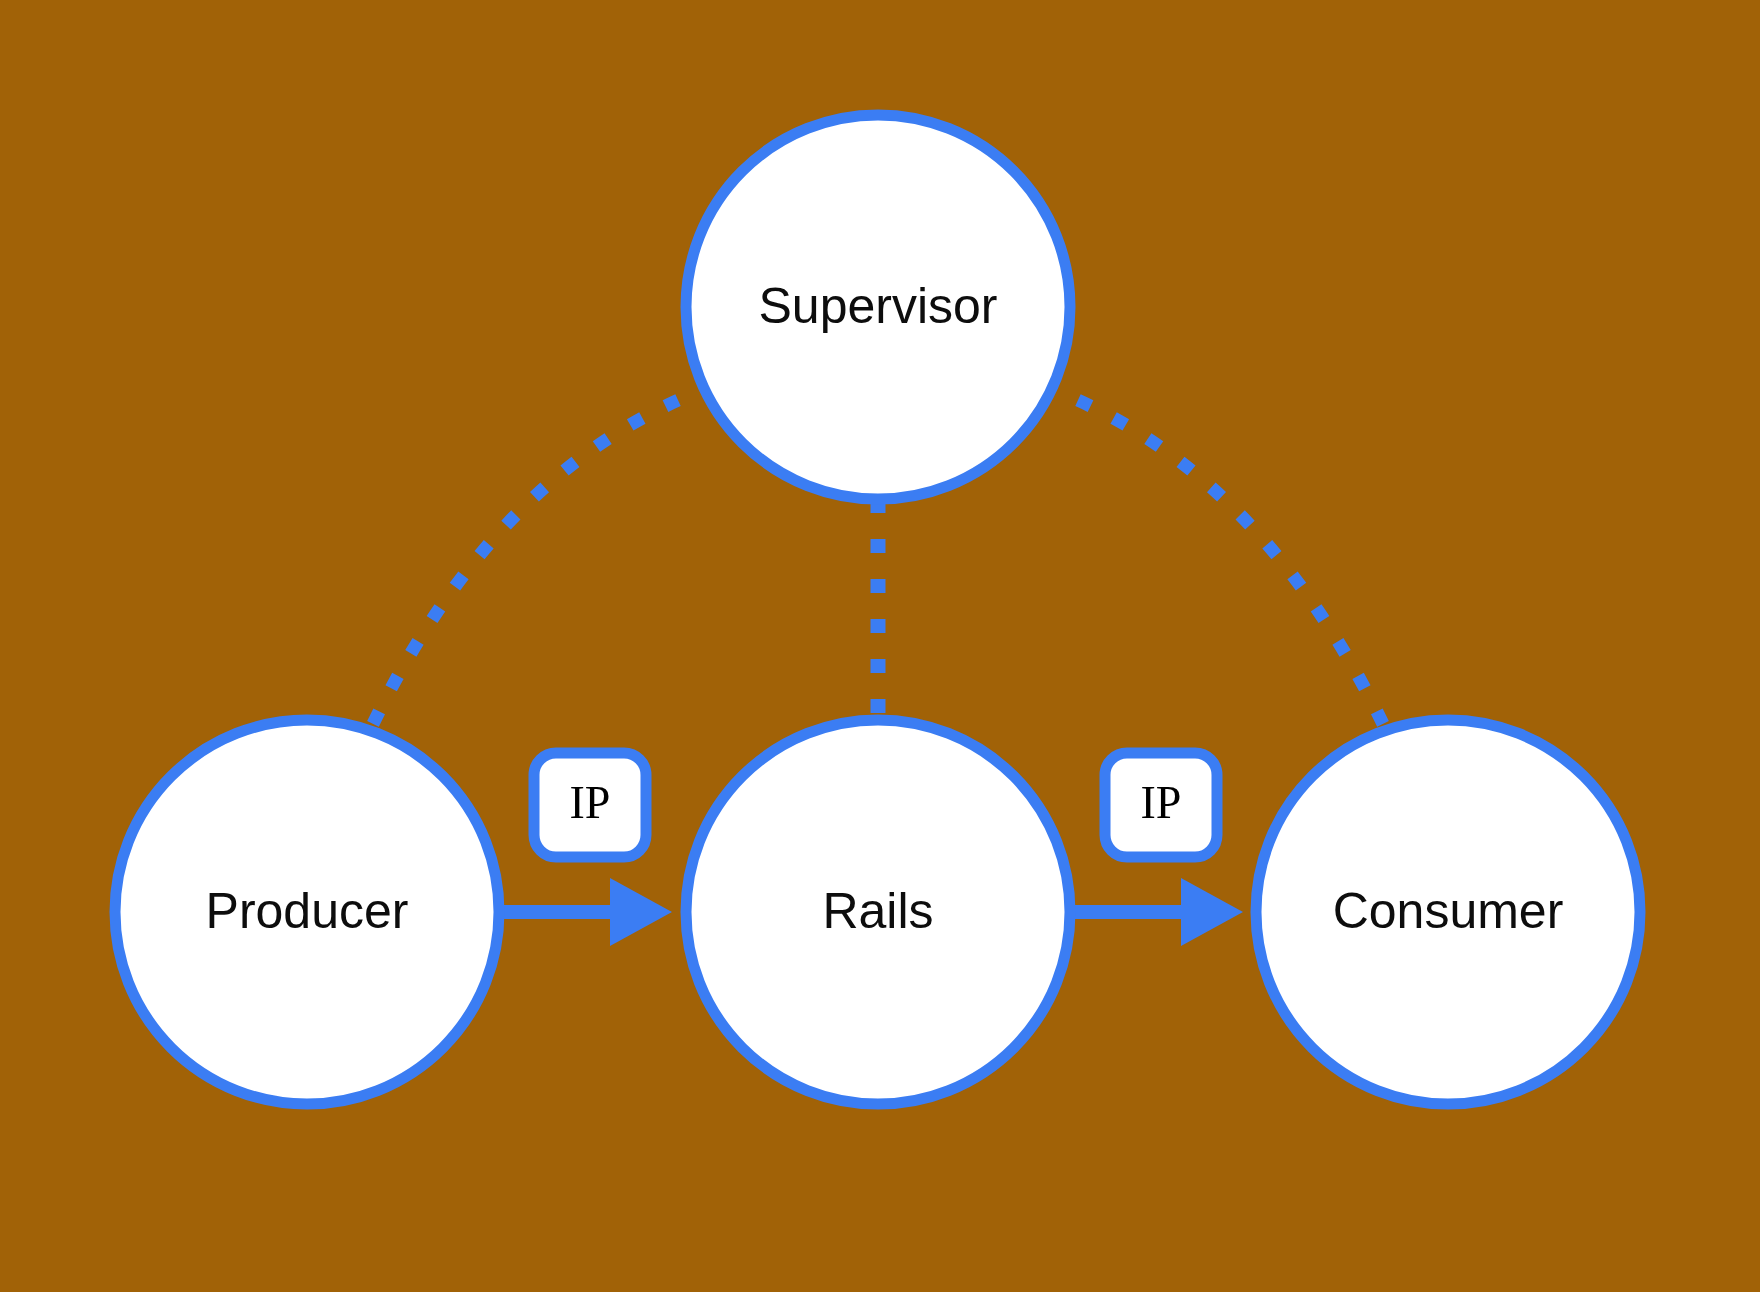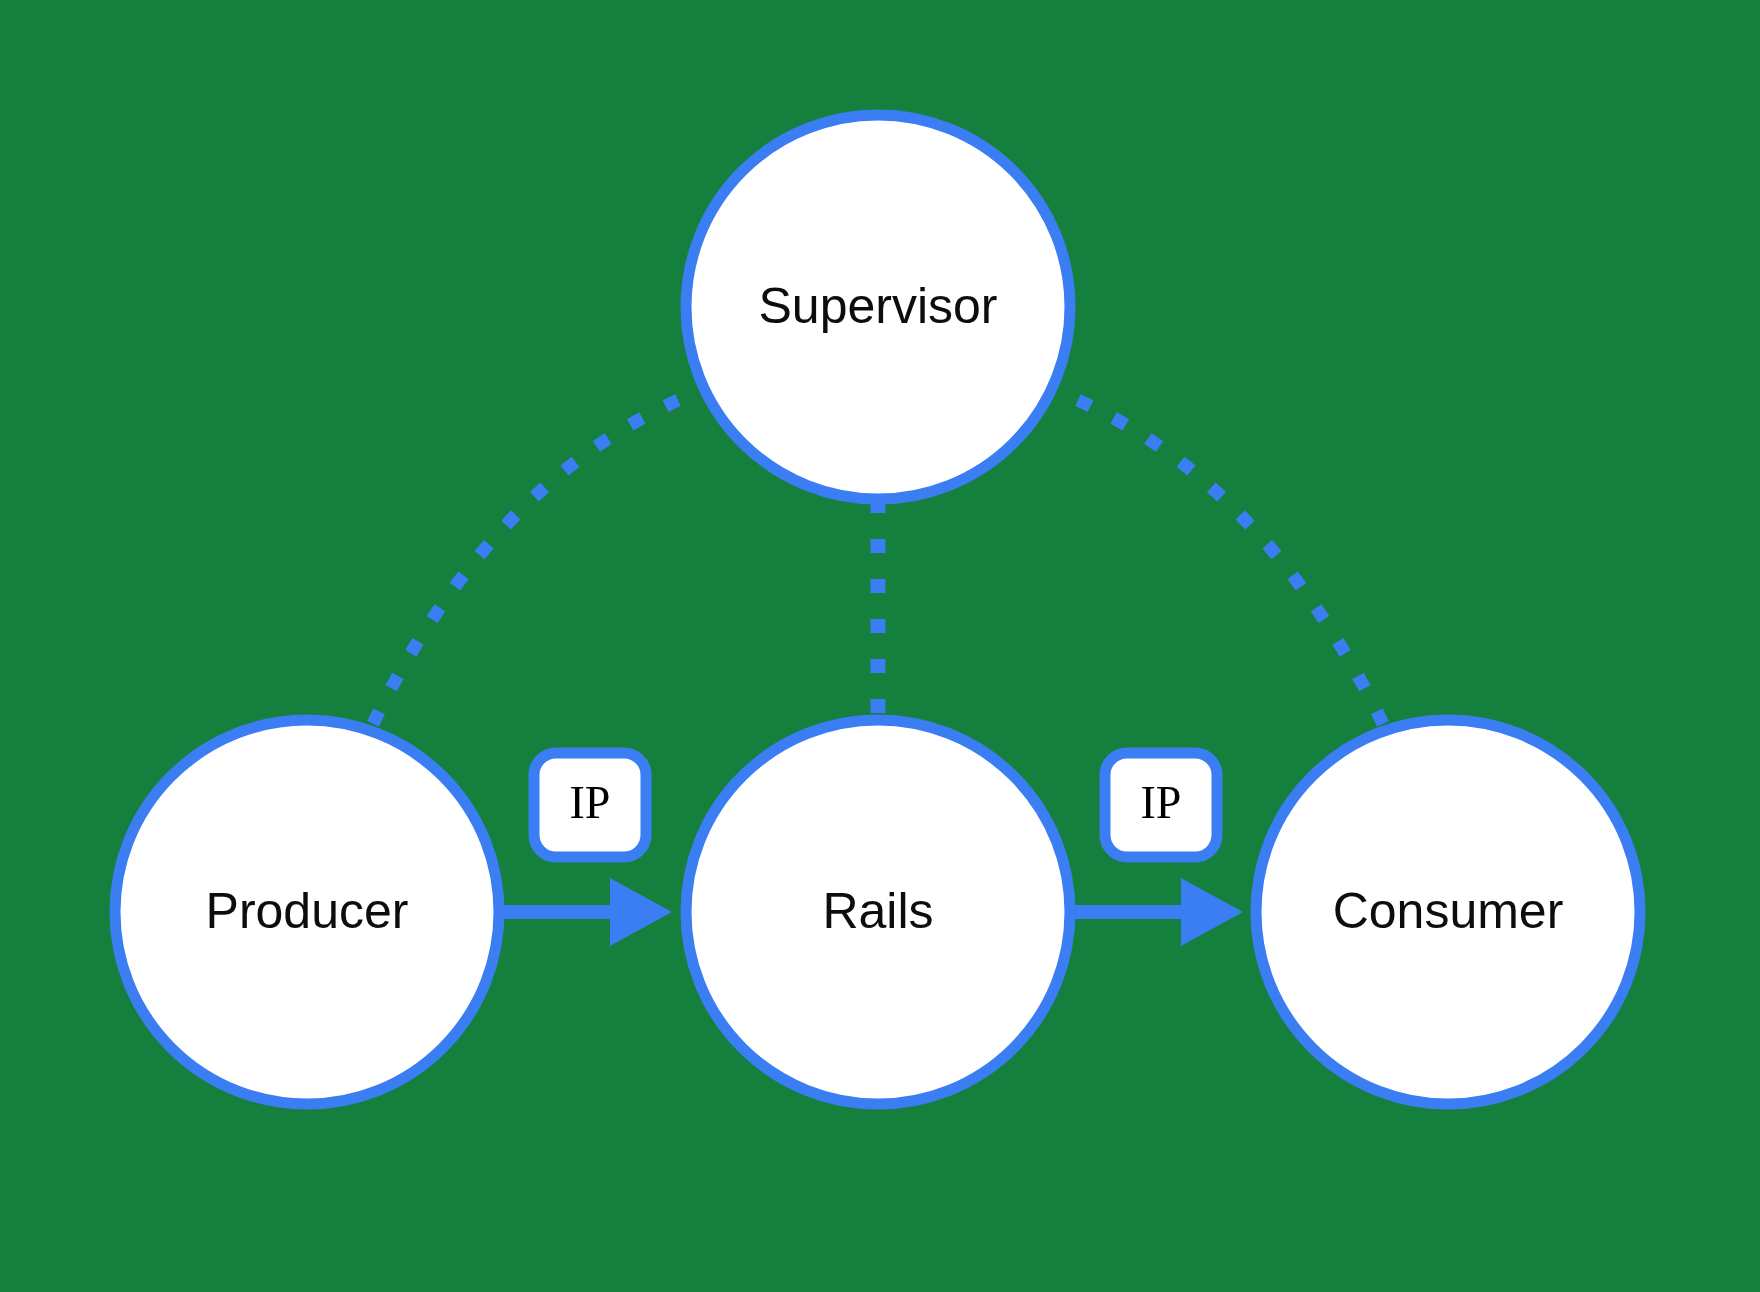--- a/index.html
+++ b/index.html
@@ -11,21 +11,21 @@
   body {
     width: 1760px;
     height: 1292px;
     font-family: "Liberation Sans", sans-serif;
     overflow: hidden;
   }
   #diagram-root {
     position: relative;
     width: 1760px;
     height: 1292px;
-    background: #15803d;
+    background: #a16207;
   }
   #diagram-svg {
     position: absolute;
     top: 0;
     left: 0;
     width: 1760px;
     height: 1292px;
     display: block;
   }
   .node-label {

